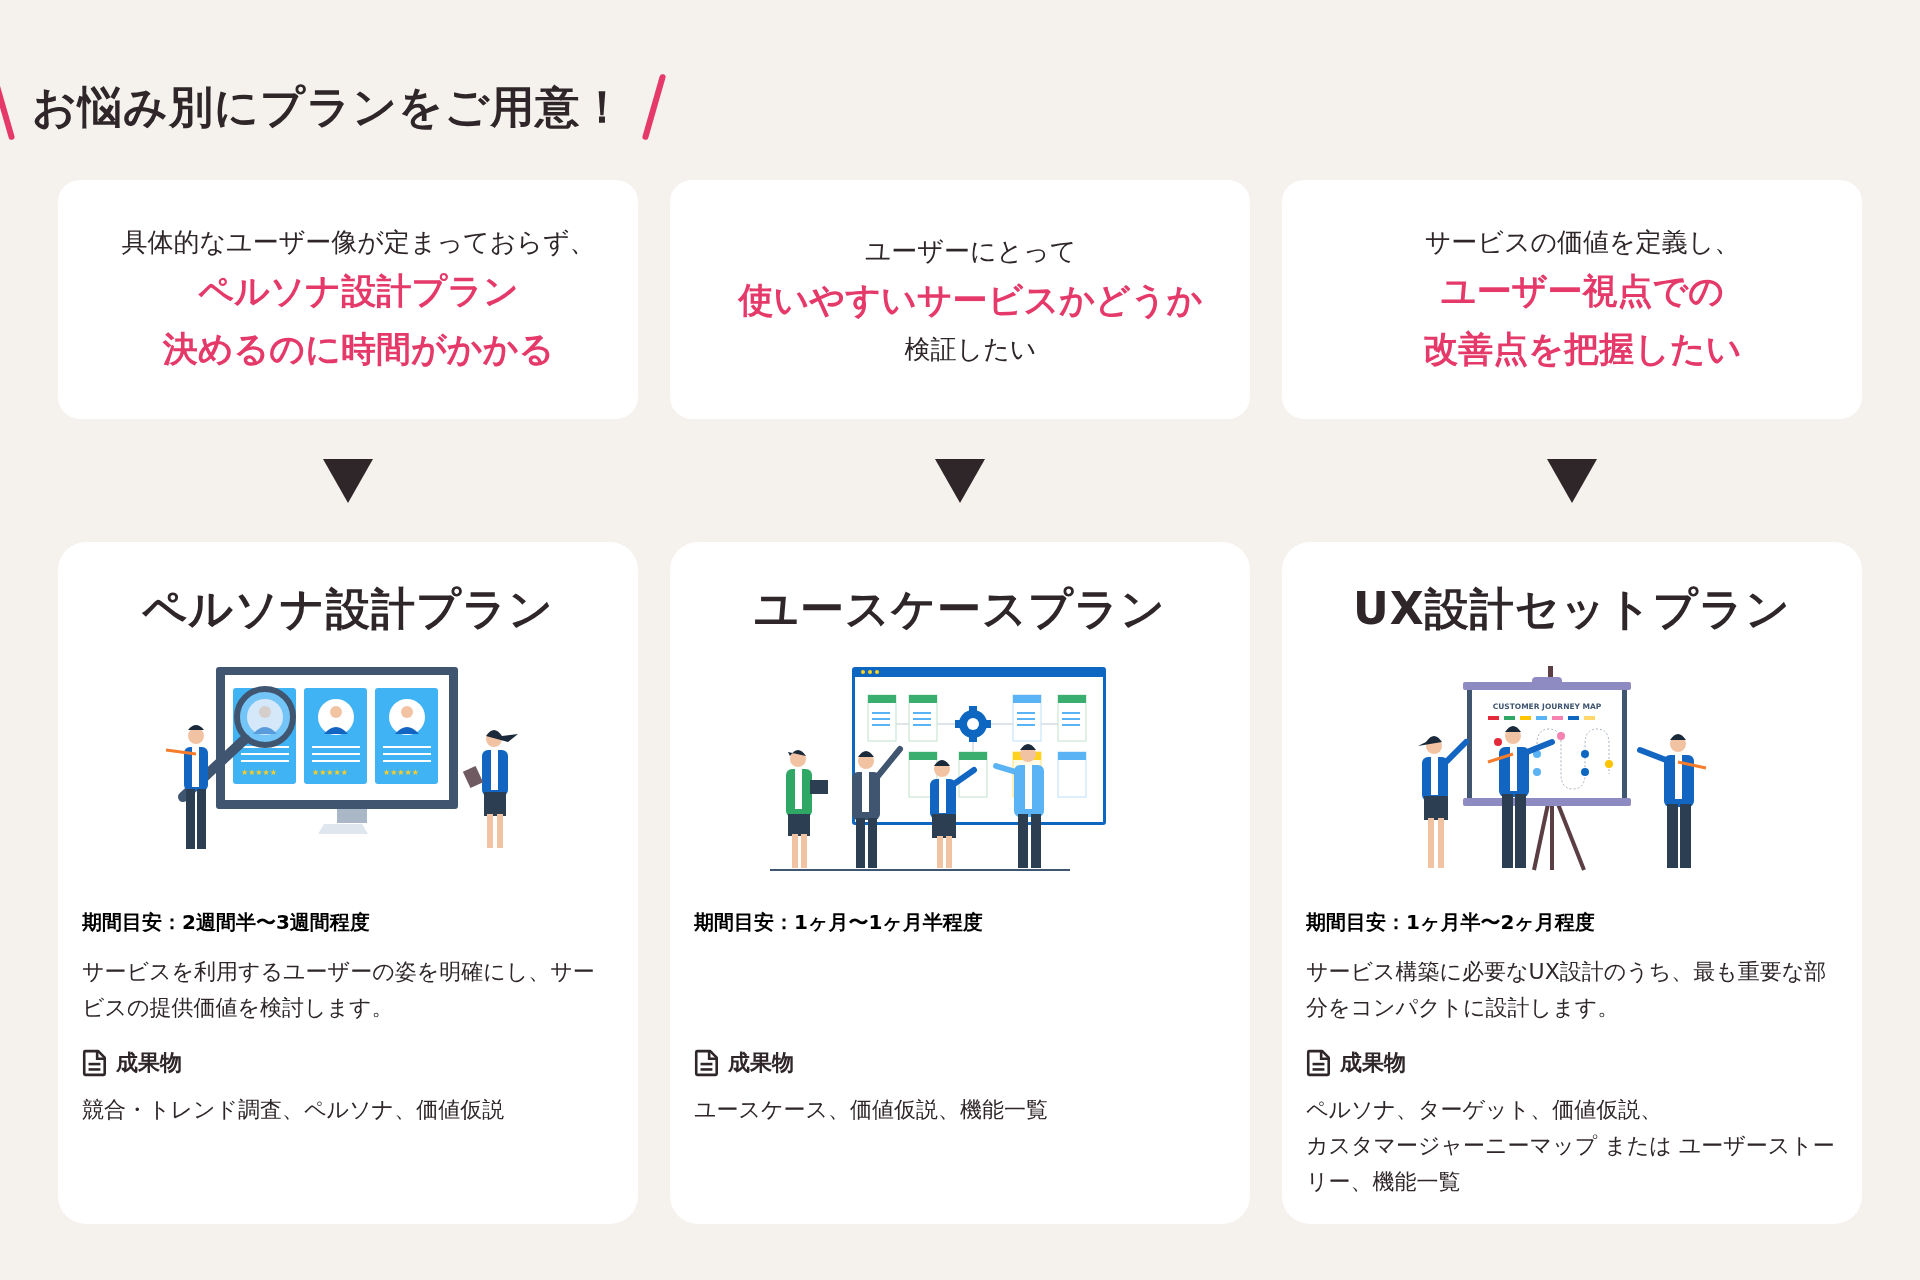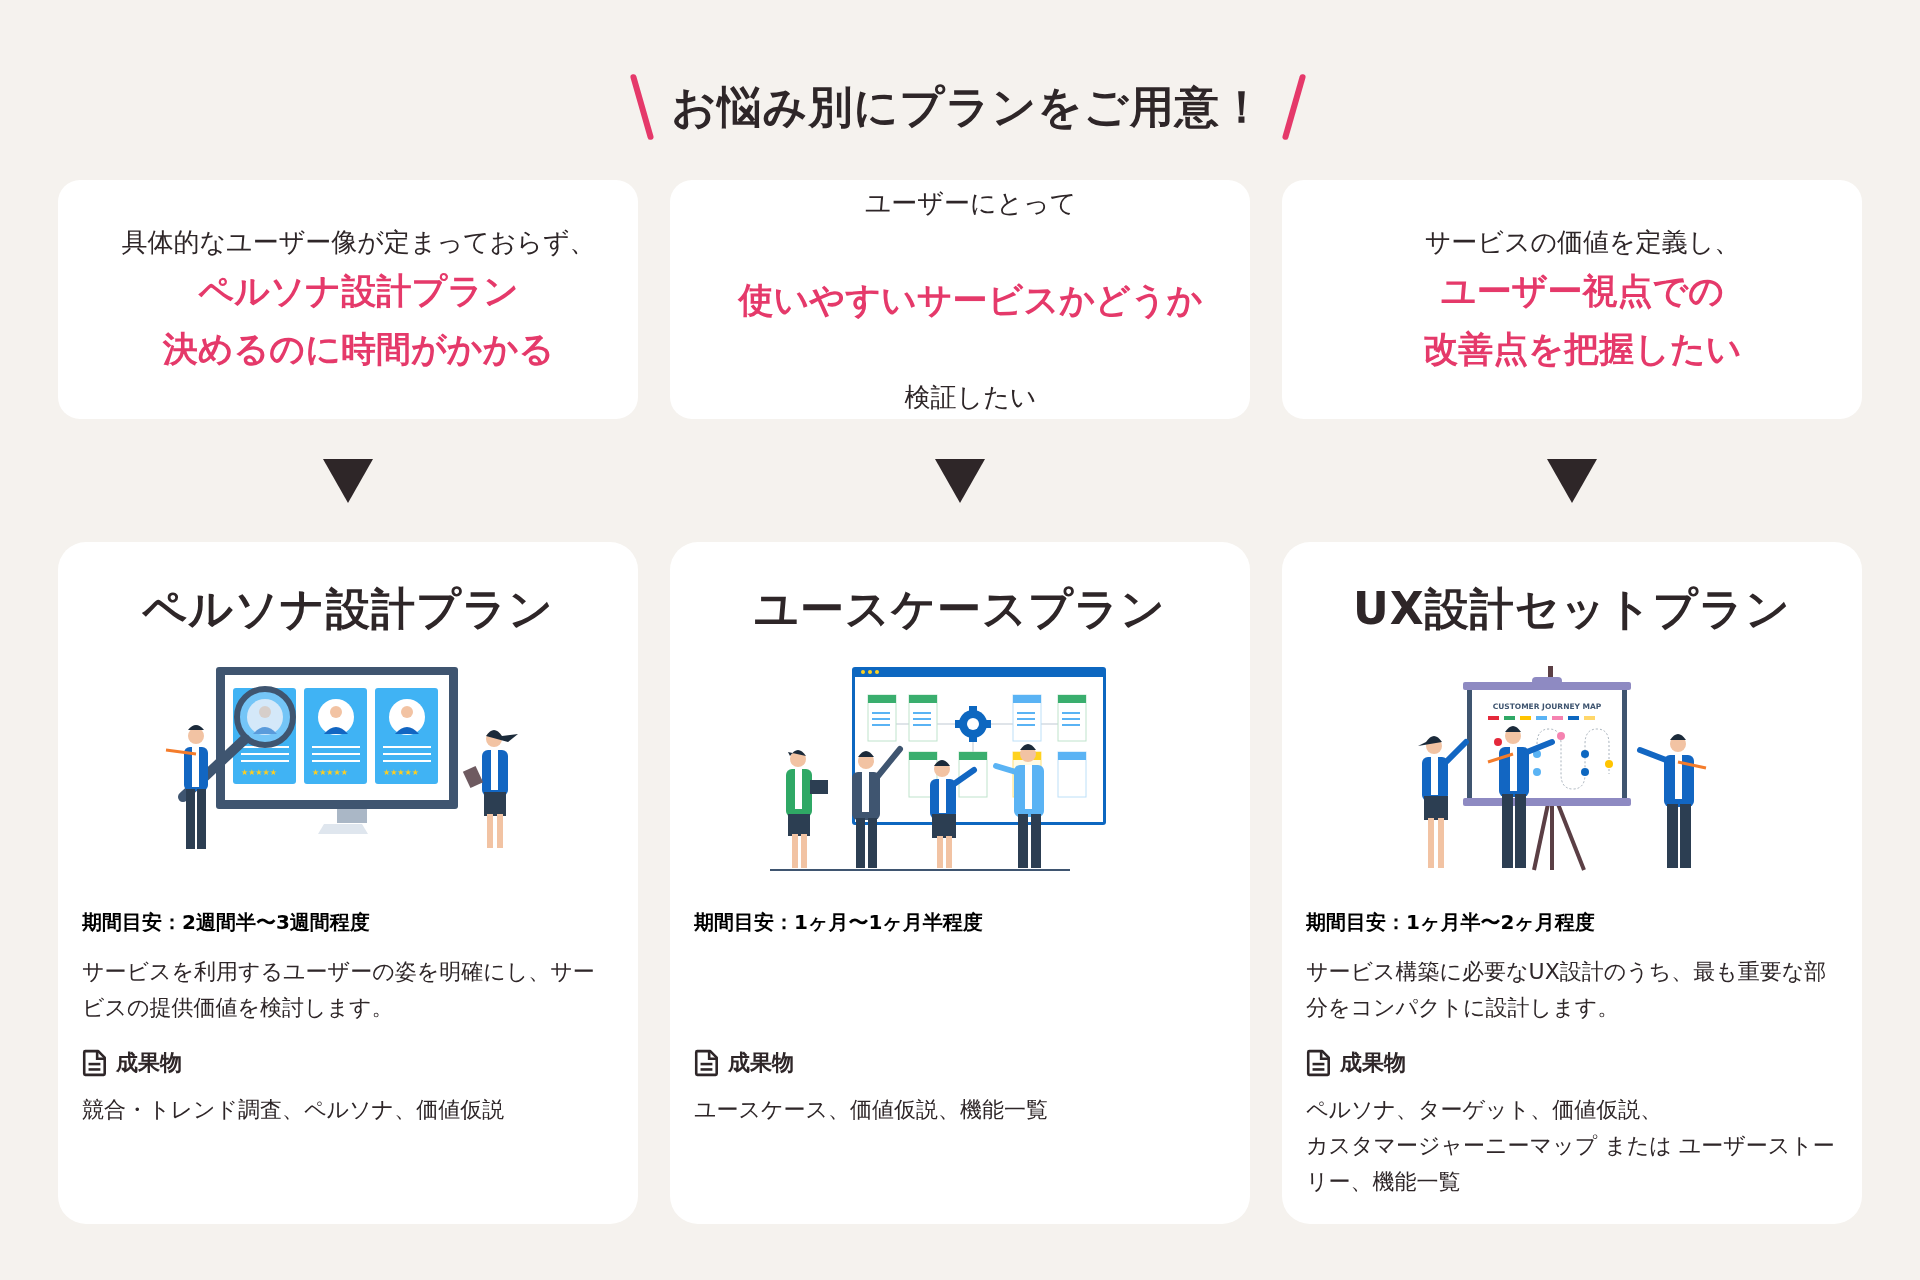--- a/index.html
+++ b/index.html
@@ -6,33 +6,33 @@
   html, body { width: 1920px; height: 1280px; }
   body {
     background: #f5f2ee;
     font-family: "DejaVu Sans", "Liberation Sans", sans-serif;
     color: #2e2628;
     position: relative;
     overflow: hidden;
   }
   .headline {
     position: absolute; left: 0; top: 72px; width: 1920px; height: 70px;
-    display: flex; justify-content: center; align-items: center; gap: 26px; padding-left: 16px;
+    display: flex; align-items: center; gap: 26px;
   }
   .headline .slash { width: 6px; height: 68px; background: #e5396a; border-radius: 3px; }
   .headline .slash.l { transform: rotate(-16deg); }
   .headline .slash.r { transform: rotate(16deg); }
   .headline h1 { font-size: 44px; font-weight: bold; letter-spacing: 1px; color: #2e2628; }
 
   .card {
     position: absolute; background: #ffffff; border-radius: 22px; padding-left: 21px;
   }
   .problem { top: 180px; height: 239px; width: 580px;
     display: flex; flex-direction: column; justify-content: center; align-items: center; text-align: center; }
-  .p1 { left: 58px; } .p2 { left: 670px; gap: 48px; } .p3 { left: 1282px; }
+  .p1 { left: 58px; } .p2 { left: 670px; } .p3 { left: 1282px; }
   .problem .lead { font-size: 26px; color: #2e2628; line-height: 40px; }
   .problem .em { font-size: 35px; font-weight: bold; color: #e5396a; line-height: 58px; }
   .problem .tail { font-size: 26px; color: #2e2628; line-height: 40px; }
 
   .arrow {
     position: absolute; top: 459px; width: 0; height: 0;
     border-left: 25px solid transparent; border-right: 25px solid transparent;
     border-top: 44px solid #2e2628;
   }
   .a1 { left: 323px; } .a2 { left: 935px; } .a3 { left: 1547px; }

